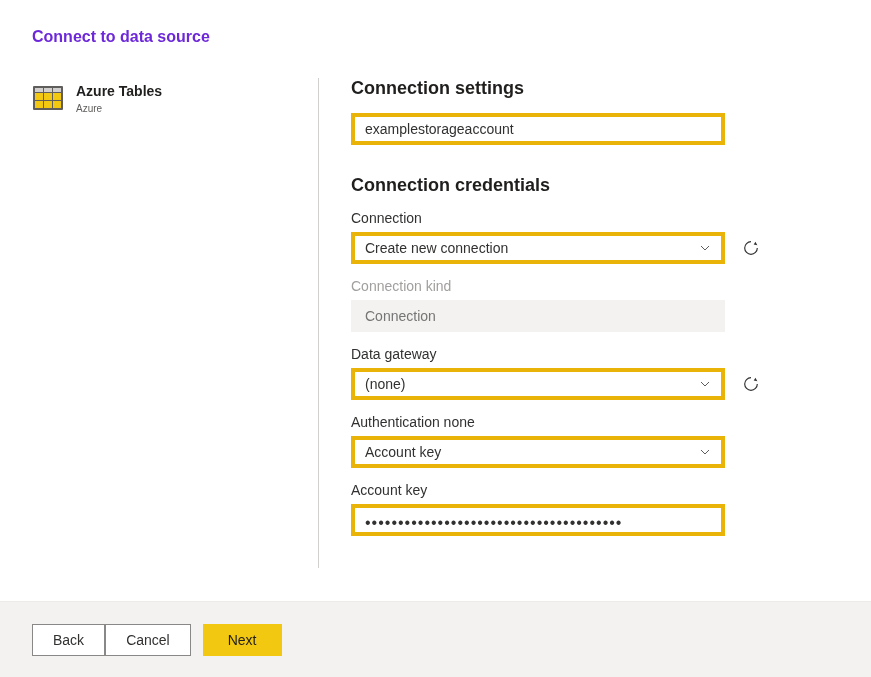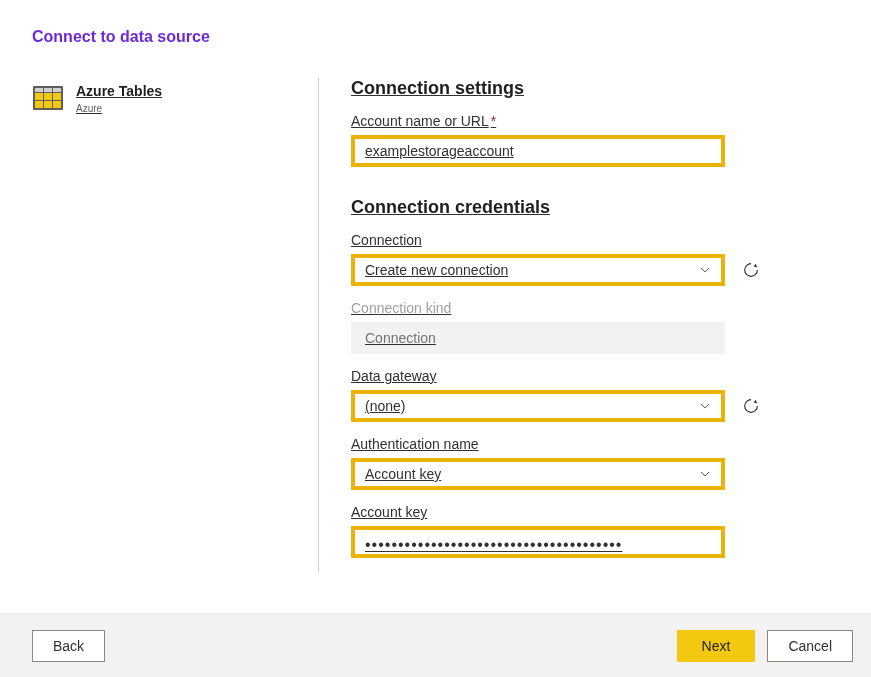--- a/index.html
+++ b/index.html
@@ -14,21 +14,20 @@
     }
     .page-title {
       font-size: 16px;
       font-weight: 600;
       padding: 28px 0 0 32px;
       color: #6d28d9;
     }
     .content {
       display: flex;
       padding: 32px 32px 0 32px;
-      text-decoration: underline;
     }
     .left-col {
       width: 286px;
       display: flex;
       align-items: flex-start;
       gap: 12px;
       padding-top: 4px;
     }
     .connector-icon {
       width: 32px;
@@ -114,26 +113,26 @@
     .password-dots {
       letter-spacing: 1px;
       font-size: 16px;
       line-height: 30px;
     }
     .footer {
       position: absolute;
       bottom: 0;
       left: 0;
       right: 0;
-      height: 64px;
+      height: 76px;
       background: #f3f2f1;
       border-top: 1px solid #edebe9;
       display: flex;
       align-items: center;
-      justify-content: space-between;
+      justify-content: flex-start;
       padding: 0 18px 0 32px;
     }
     .footer-right { display: flex; gap: 12px; }
     .btn {
       height: 32px;
       padding: 0 20px;
       border: 1px solid #8a8886;
       background: #fff;
       font-size: 14px;
       font-family: inherit;
@@ -173,23 +172,20 @@
       <div class="connector-title">Azure Tables</div>
       <div class="connector-sub">Azure</div>
     </div>
   </div>
 
   <div class="divider"></div>
 
   <div class="right-col">
     <h2 class="section-heading">Connection settings</h2>
 
-    <div class="field-label">
-      <span>Account name or URL</span><span class="req-star">*</span>
-    </div>
     <div class="field-row">
       <input type="text" class="text-input" value="examplestorageaccount" style="">
     </div>
 
     <h2 class="section-heading second">Connection credentials</h2>
 
     <div class="field-label">Connection</div>
     <div class="field-row">
       <div class="select-input">
         <span>Create new connection</span>
@@ -219,36 +215,36 @@
           </svg>
       </div>
       <div class="refresh-btn">
         <svg viewBox="0 0 20 20" width="18" height="18">
           <path d="M10 3 A7 7 0 1 0 17 10" stroke="#323130" stroke-width="1.3" fill="none"></path>
           <path d="M15 3 L17 7 L13 6 Z" fill="#323130"></path>
         </svg>
       </div>
     </div>
 
-    <div class="field-label">Authentication name</div>
+    <div class="field-label">Authentication none</div>
     <div class="field-row">
       <div class="select-input">
         <span>Account key</span>
         <svg class="chevron" viewBox="0 0 12 12">
             <path d="M2 4 L6 8 L10 4" stroke="#605e5c" stroke-width="1" fill="none"></path>
           </svg>
       </div>
     </div>
 
     <div class="field-label">Account key</div>
     <div class="field-row">
       <div class="text-input password-dots">•••••••••••••••••••••••••••••••••••••••</div>
     </div>
   </div>
 </div>
 
 <div class="footer">
   <button class="btn">Back</button>
   <div class="footer-right">
+    <button class="btn">Cancel</button>
     <button class="btn btn-primary">Next</button>
-    <button class="btn">Cancel</button>
   </div>
 </div>
 
 </body></html>

